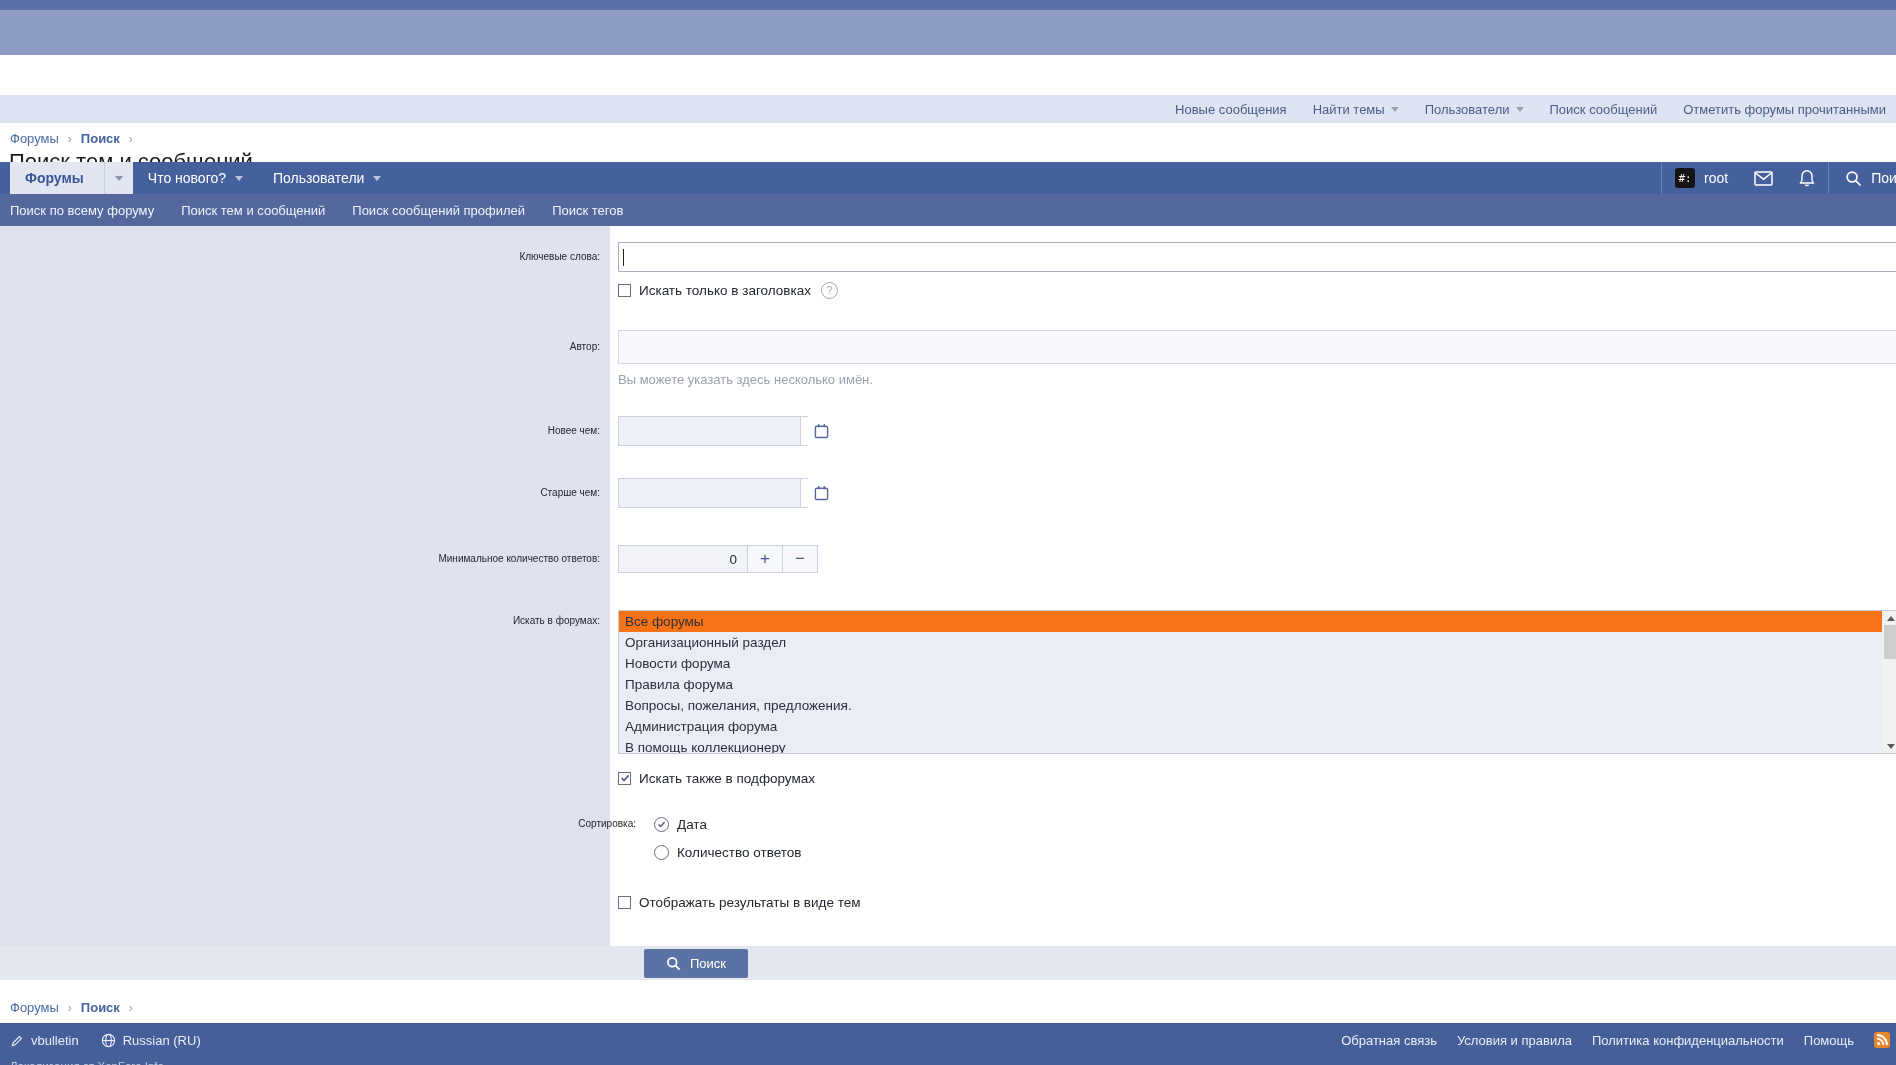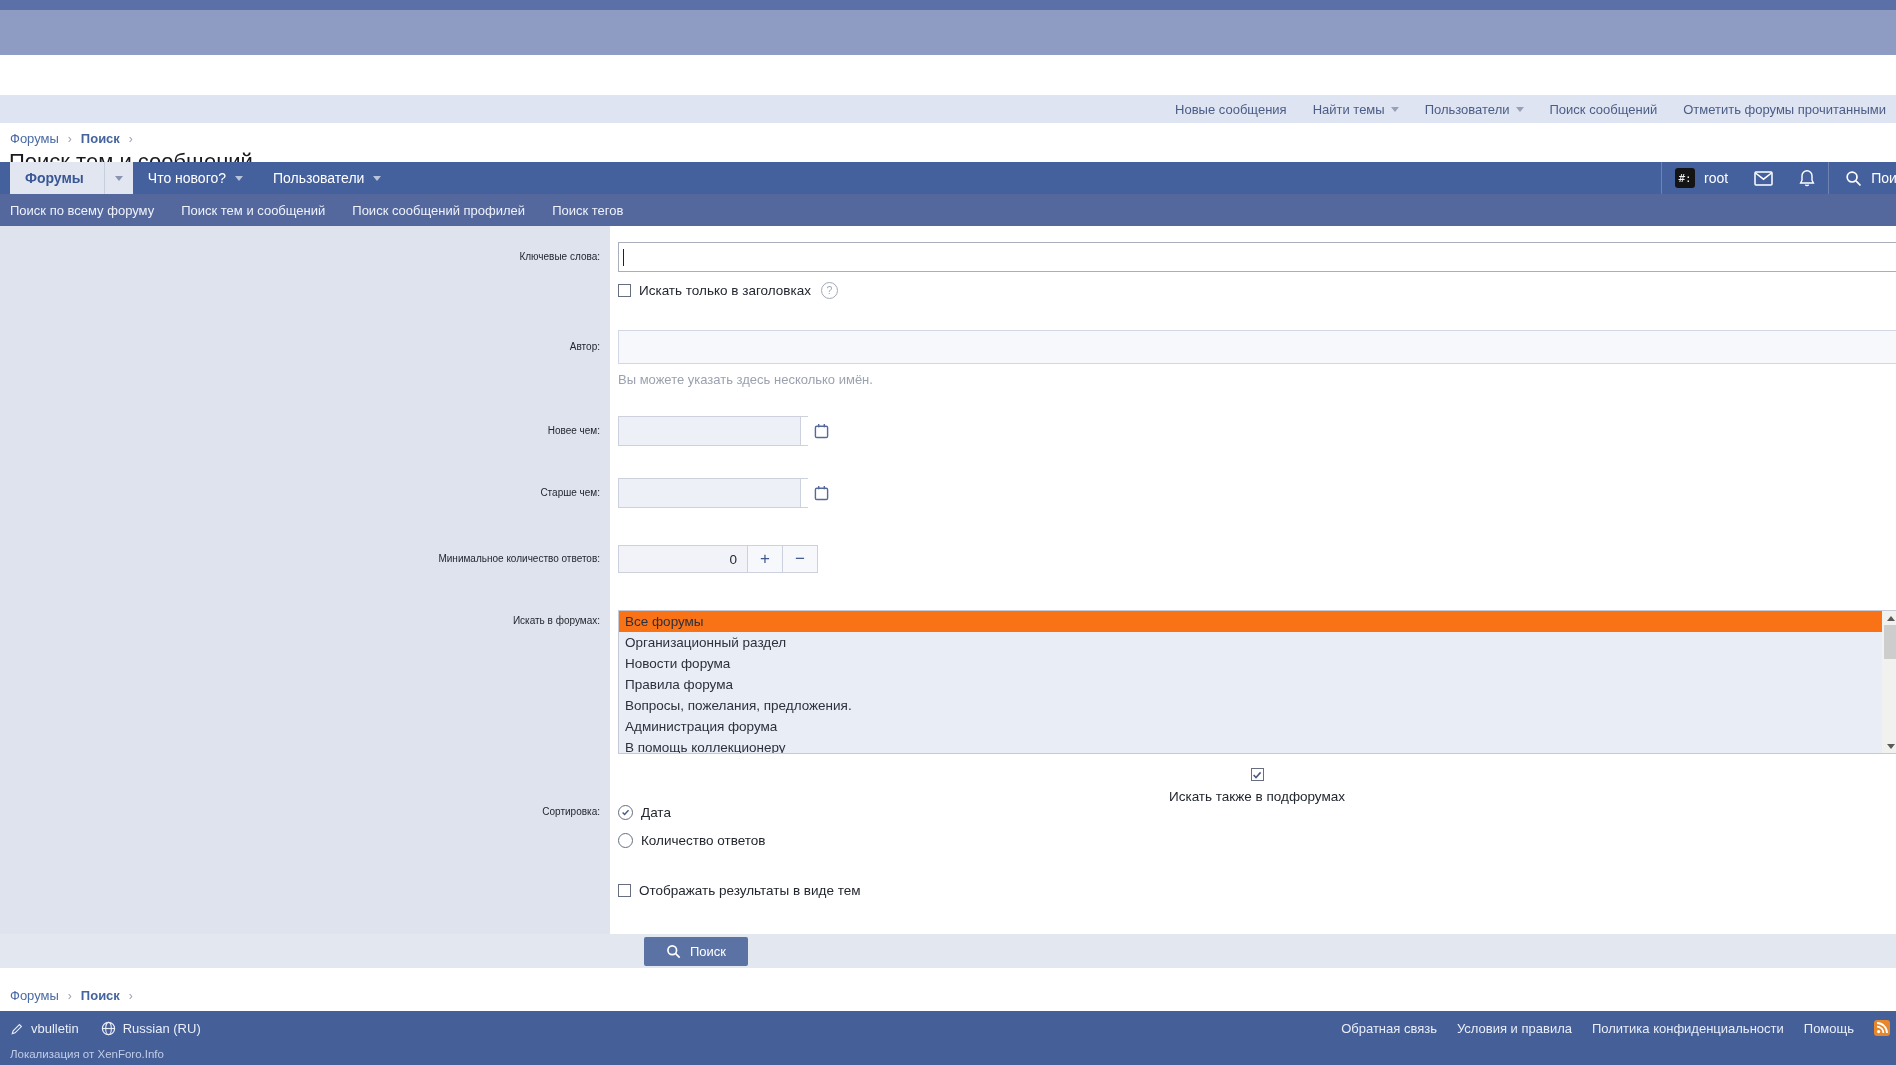--- a/index.html
+++ b/index.html
@@ -103,21 +103,21 @@
   
   .footer{background:#455f98;color:#e9eef9;padding:9px 10px 14px;margin-top:5px;}
   .f1{display:flex;align-items:center;font-size:13px;}
   .fleft{display:flex;align-items:center;gap:22px;}
   .fitem{display:flex;align-items:flex-end;gap:7px;cursor:pointer;white-space:nowrap;}
   .fright{margin-left:auto;display:flex;align-items:flex-end;gap:20px;margin-right:-4px;}
   .flink{cursor:pointer;white-space:nowrap;}
   .f2{margin-top:12px;font-size:11.5px;color:#c2cce6;cursor:pointer;}
 
   .mt28{margin-top:28px;} .mt30{margin-top:30px;} .mt32{margin-top:32px;} .mt36{margin-top:30px;}
-  .mt38{margin-top:37px;} .mt14{margin-top:14px;flex-direction:column;} .mt26{margin-top:14px;}
+  .mt38{margin-top:37px;} .mt14{margin-top:14px;} .mt26{margin-top:26px;padding-left:36px;}
   .sortgap{margin-top:8px;}
 </style>
 </head>
 <body>
 
 <div class="page">
 
   <div class="top-strip"></div>
   <div class="banner"></div>
   <div class="gap1"></div>

